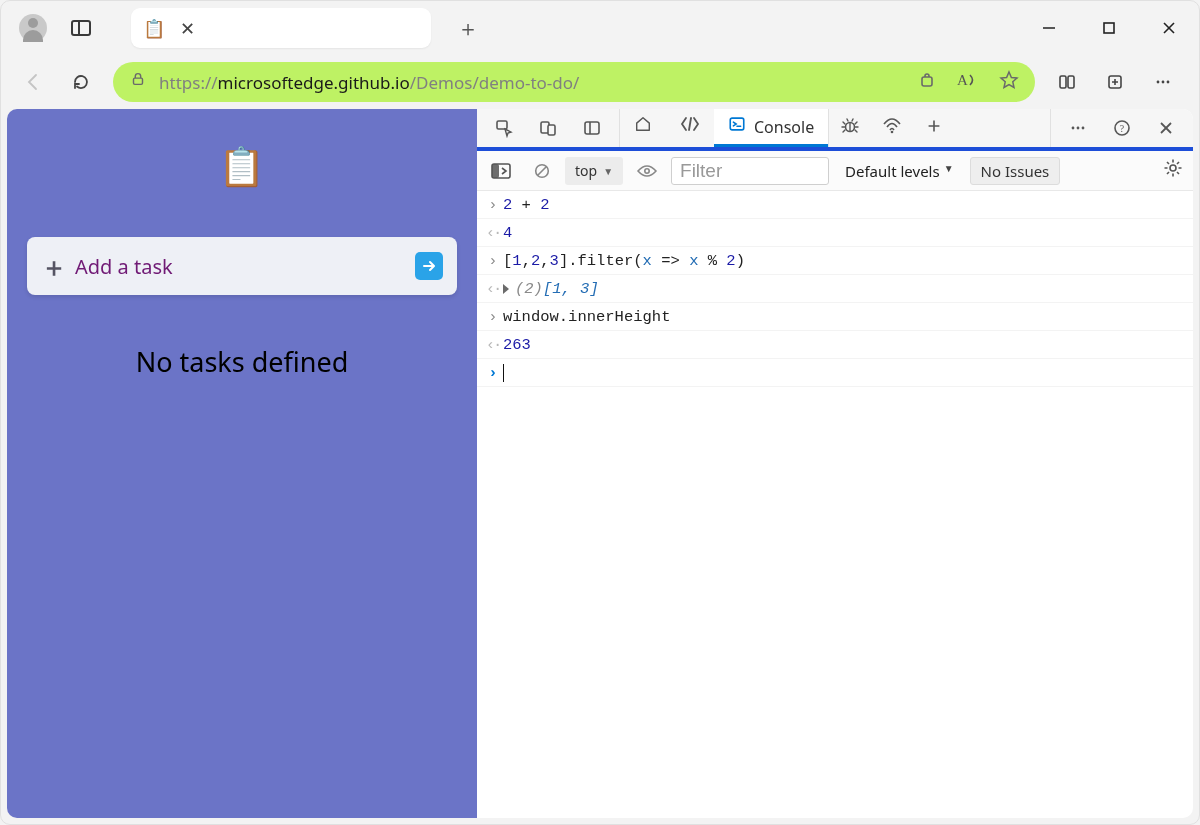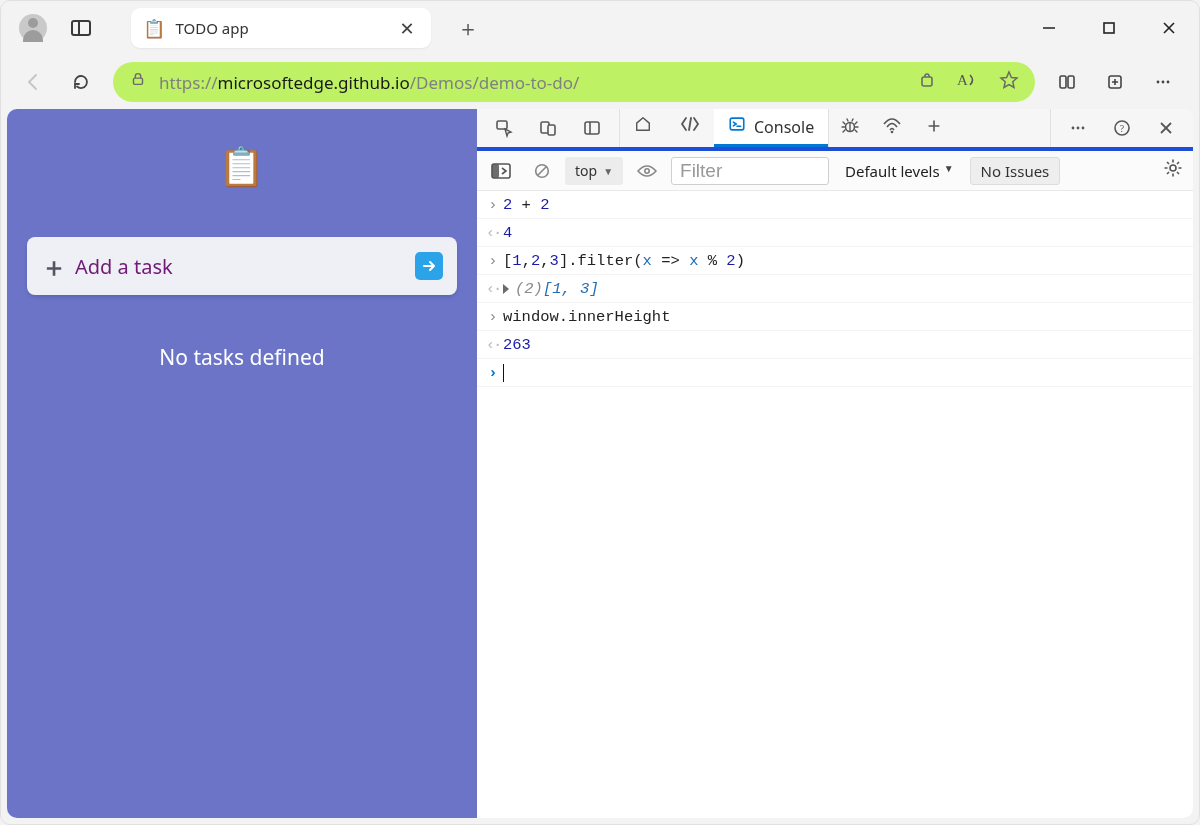--- a/index.html
+++ b/index.html
@@ -222,22 +222,22 @@
   margin-left: auto;
   width: 28px; height: 28px;
   background: #2aa3e8;
   border-radius: 5px;
   display: flex; align-items: center; justify-content: center;
   color: #fff;
   font-weight: 800;
 }
 .no-tasks {
   margin-top: 48px;
-  font-size: 21px;
-  color: #ffffff;
+  font-size: 27px;
+  color: #000000;
 }
 
 
 .dev-pane {
   flex: 1;
   background: #fff;
   display: flex;
   flex-direction: column;
   font-size: 15px;
 }
@@ -387,21 +387,20 @@
 <div class="tab-strip">
   <div class="profile-pill">
     <div class="profile-avatar"></div>
   </div>
   <div style="margin-left:14px">
     <div class="spaces-icon"></div>
   </div>
 
   <div class="tab">
     <span class="favicon">📋</span>
-    <span class="tab-title">TODO app</span>
     <div class="tab-close">✕</div>
   </div>
 
   <div class="new-tab-btn">＋</div>
 
   <div class="win-controls">
     <div class="win-btn">
       <svg class="svg-icon" viewBox="0 0 20 20">
           <line x1="4" y1="10" x2="16" y2="10" stroke="#222" stroke-width="1.6"></line>
         </svg>

